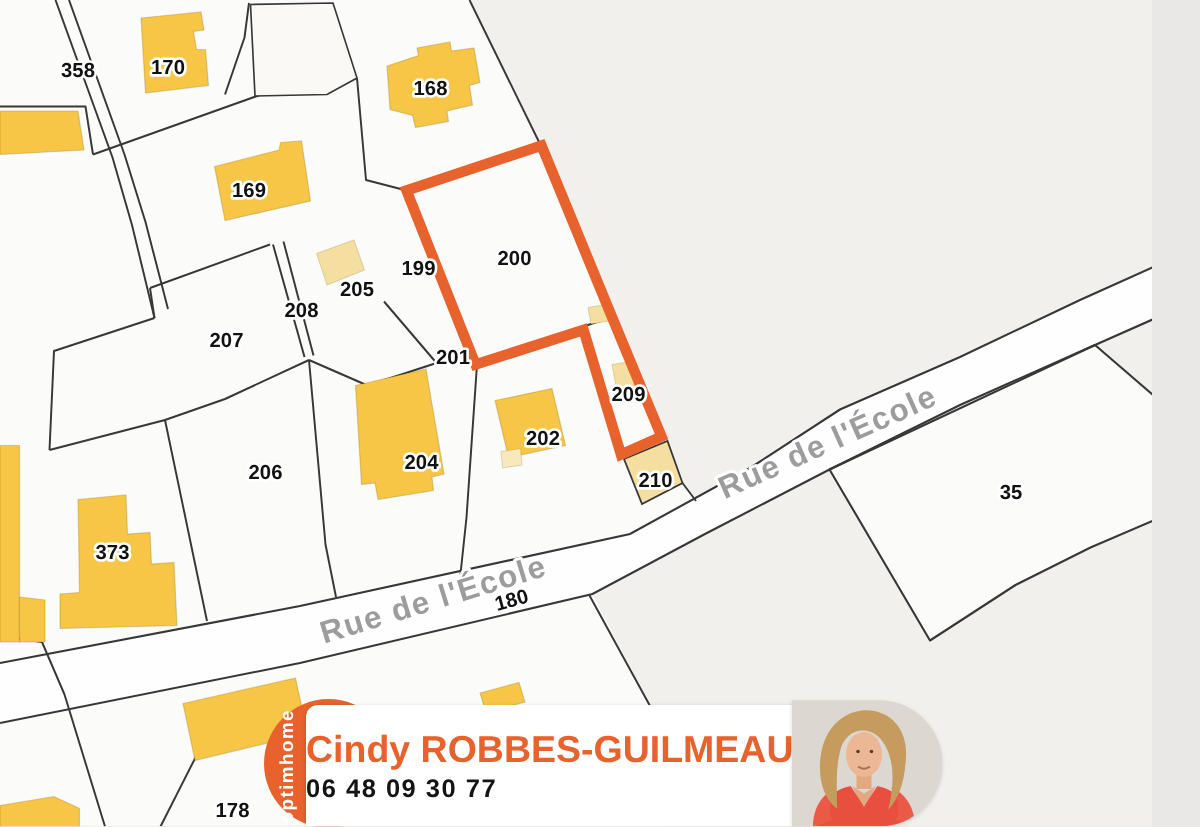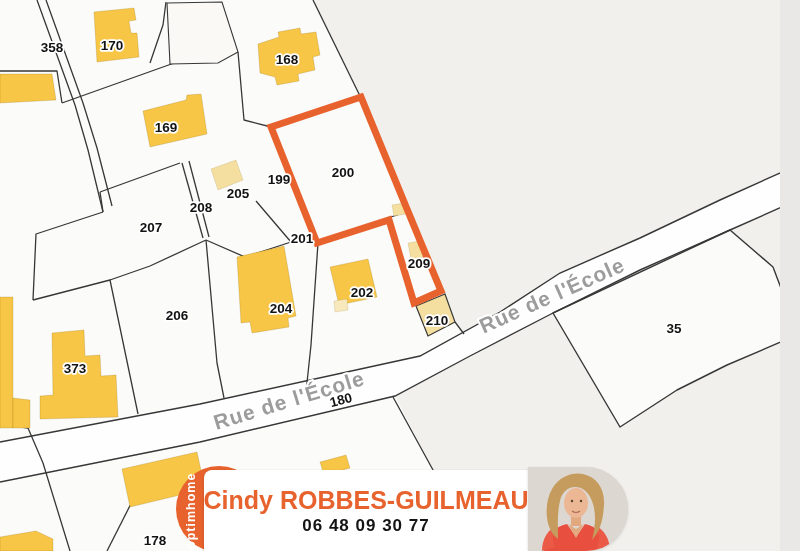--- a/index.html
+++ b/index.html
@@ -1,18 +1,18 @@
 <!DOCTYPE html>
 <html><head>
 <meta charset="utf-8">
 <style>
   html,body{margin:0;padding:0;background:#e9e8e6;}
   .stage{
     position:relative;width:768px;height:551px;overflow:hidden;
-    background:#f1f0ed;font-family:"Liberation Sans",sans-serif;padding-left:12px;
+    background:#f1f0ed;font-family:"Liberation Sans",sans-serif;
   }
   .stage svg.map{position:absolute;left:0;top:0;}
   .plabel{
     font-family:"Liberation Sans",sans-serif;font-weight:bold;font-size:13.5px;
     fill:#121212;text-anchor:middle;dominant-baseline:central;
     paint-order:stroke;stroke:#ffffff;stroke-width:3.5px;stroke-linejoin:round;
   }
   .slabel{
     font-family:"Liberation Sans",sans-serif;font-weight:bold;font-size:21px;
     letter-spacing:1px;fill:#9c9c9c;text-anchor:middle;dominant-baseline:central;
@@ -30,21 +30,21 @@
     box-shadow:0 1px 3px rgba(0,0,0,.18);
   }
   .brand-label{
     position:absolute;left:180px;top:470px;height:81px;width:22px;
     display:flex;align-items:center;justify-content:center;
     writing-mode:vertical-rl;transform:rotate(180deg);
     font-size:12.5px;font-weight:bold;color:#ffffff;letter-spacing:1px;
   }
   .agent-texts{
     position:absolute;left:204px;top:470px;width:324px;height:81px;
-    display:flex;flex-direction:column;align-items:center;justify-content:center;
+    display:flex;flex-direction:column;align-items:flex-start;justify-content:center;
     gap:1px;
   }
   .agent-name{font-size:25px;font-weight:bold;color:#e7622d;white-space:nowrap;}
   .agent-phone{font-size:17px;font-weight:bold;color:#141414;letter-spacing:1px;white-space:nowrap;}
   .agent-photo{
     position:absolute;left:528px;top:467px;width:100px;height:84px;
     border-radius:0 46px 46px 0;overflow:hidden;background:#dcd7d1;
     box-shadow:0 1px 3px rgba(0,0,0,.15);
   }
 </style>

